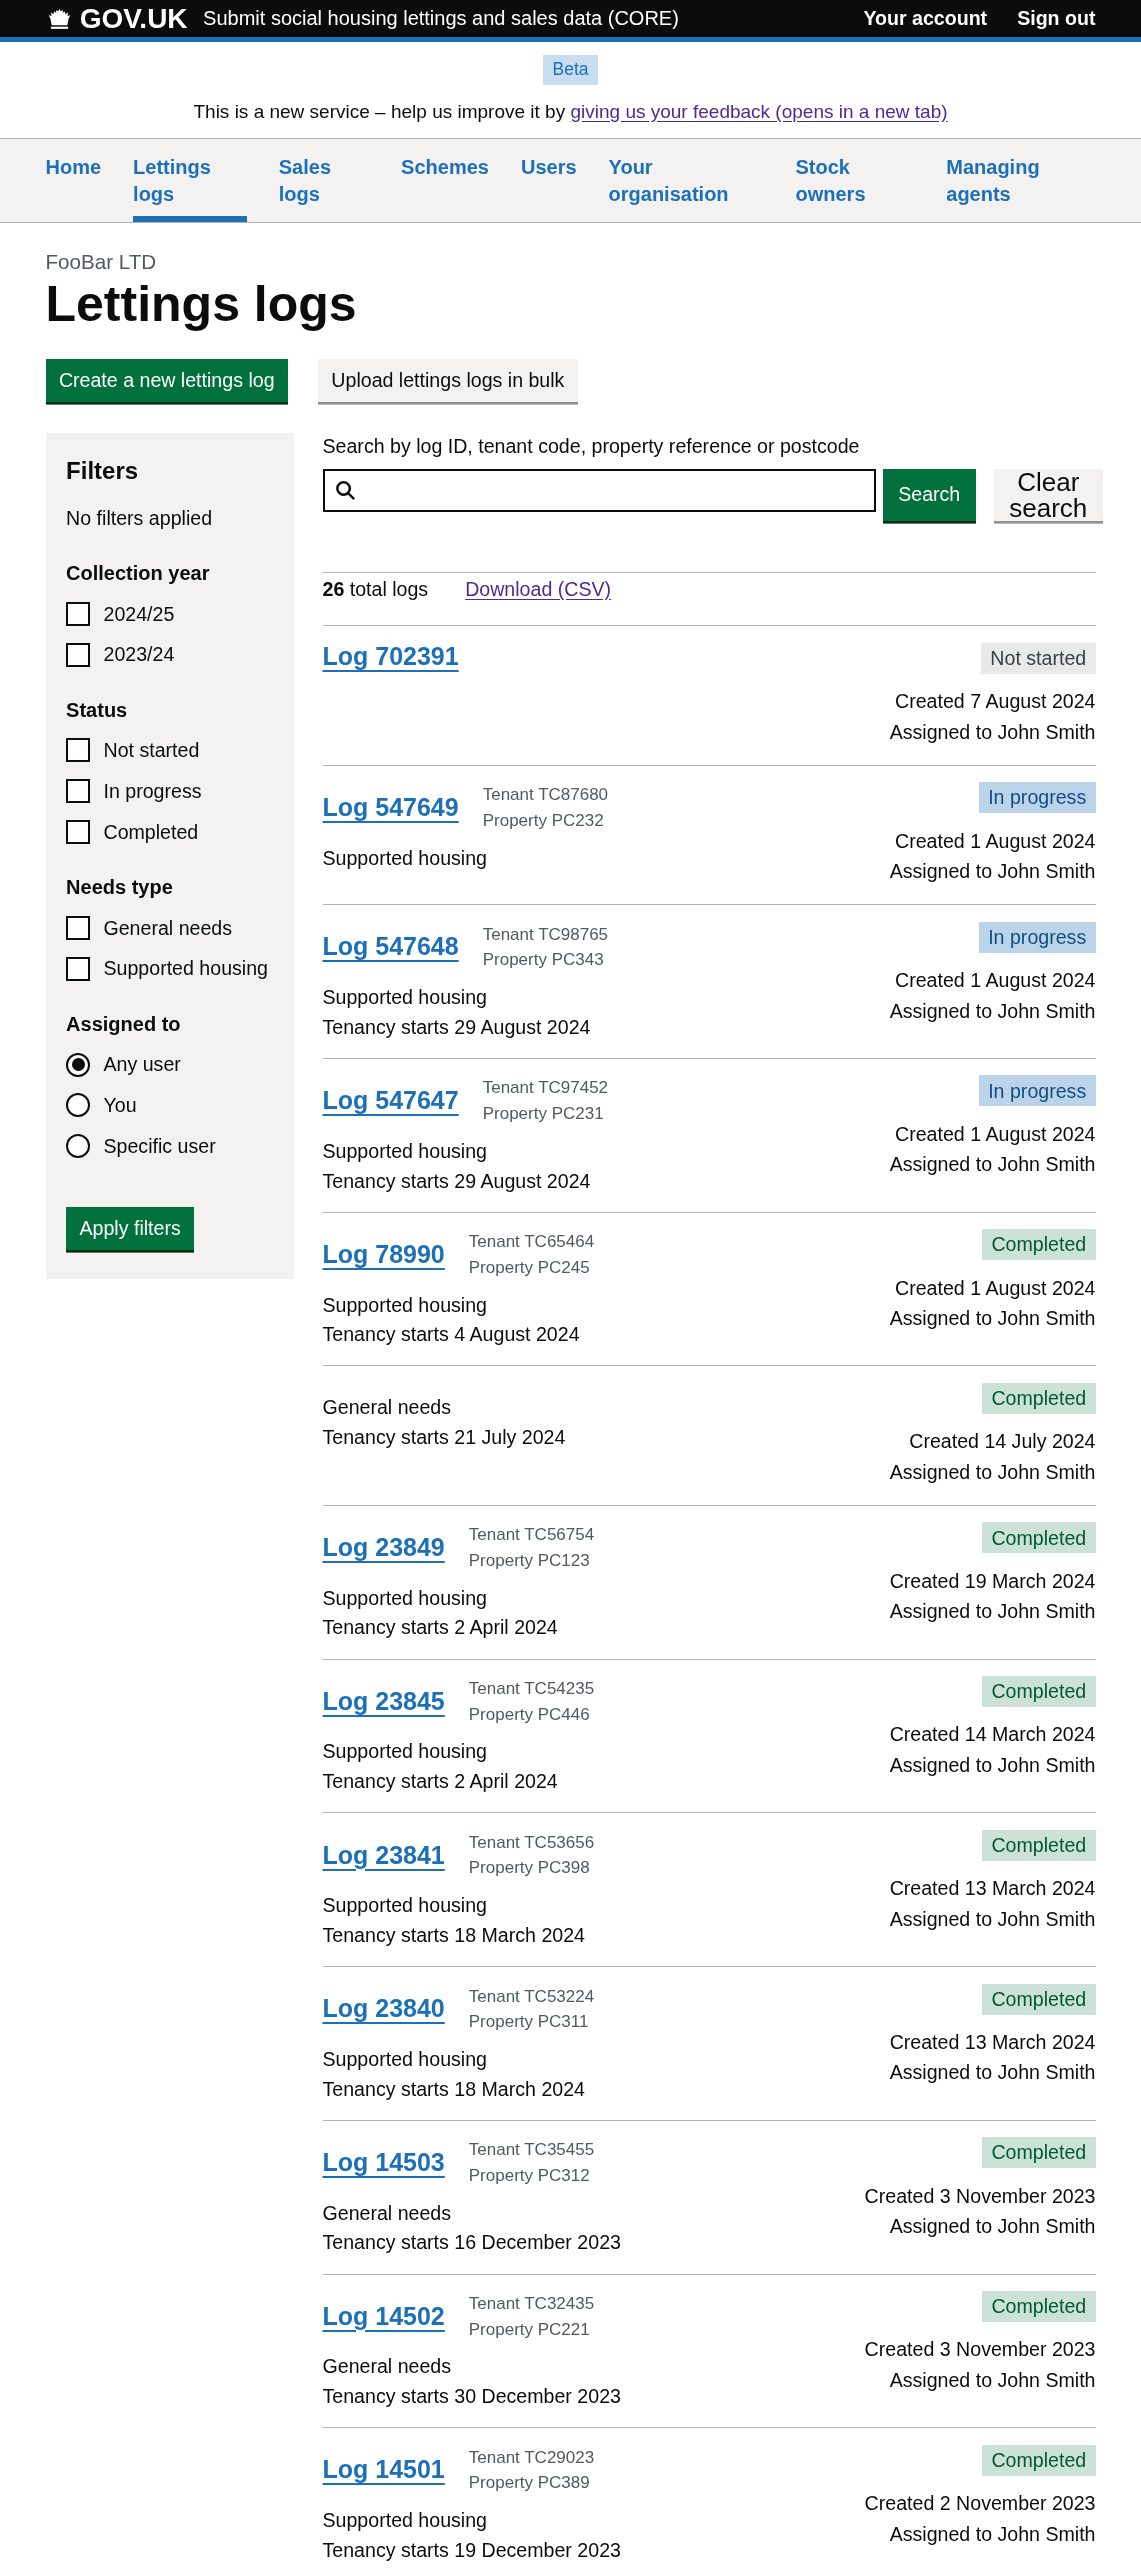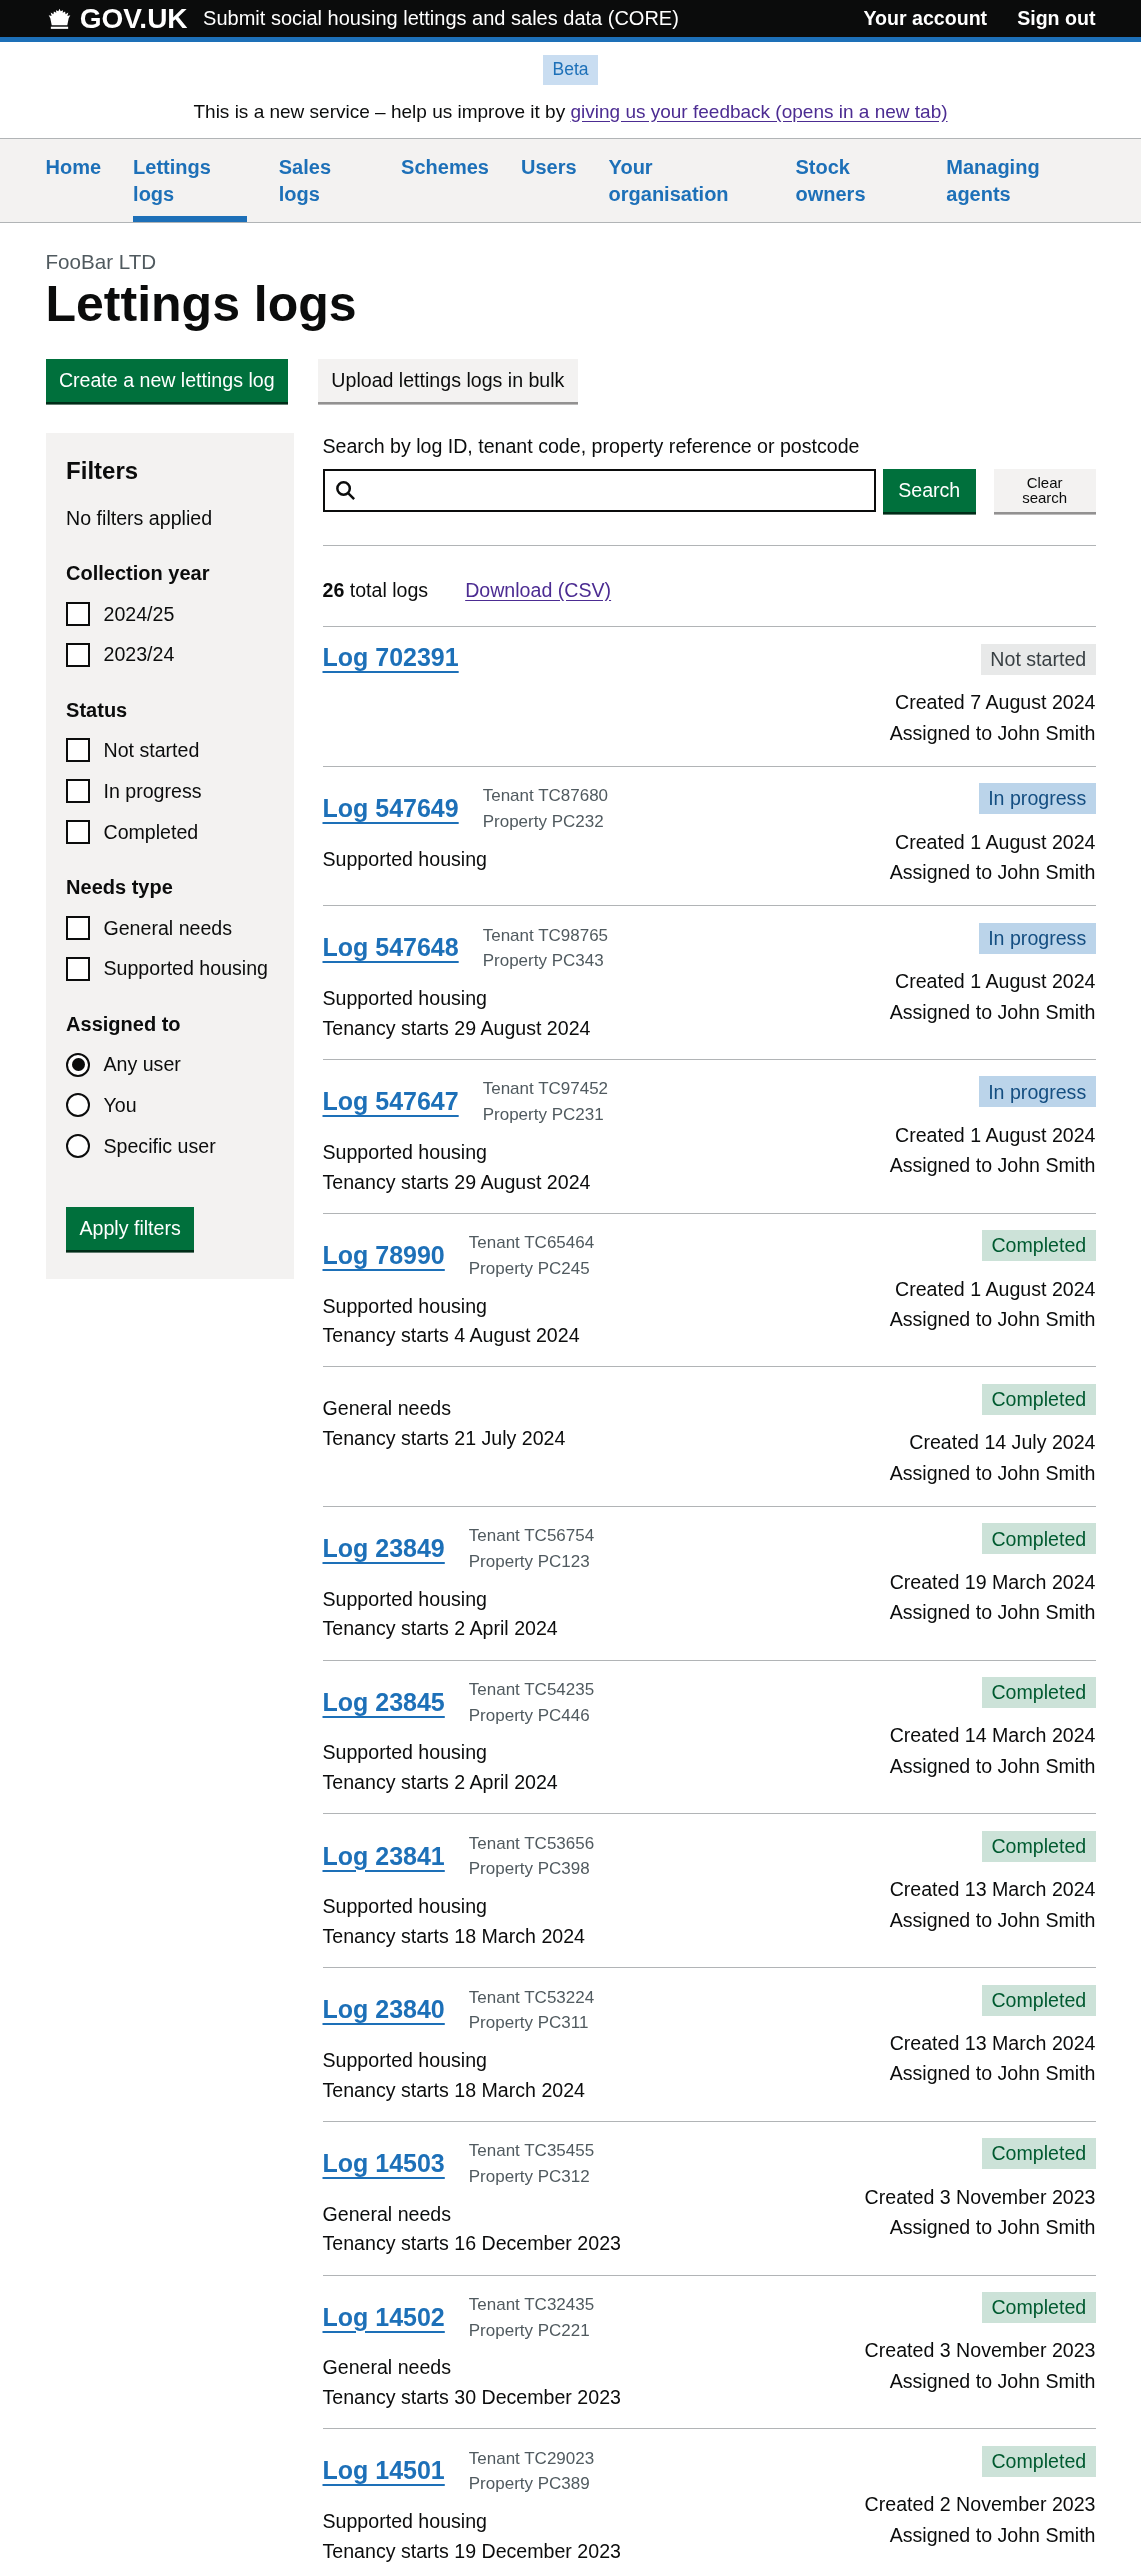--- a/index.html
+++ b/index.html
@@ -62,23 +62,23 @@
   .apply-btn{margin-top:33px;}
 
   
   .main-col{flex:1;min-width:0;}
   .search-label{font-size:19.6px;margin-bottom:9.3px;}
   .search-row{display:flex;align-items:stretch;}
   .search-box{position:relative;width:553px;flex:none;}
   .search-box input{width:100%;height:43px;border:2.1px solid var(--text);font-size:19.6px;font-family:inherit;padding:0 10.3px 0 43px;}
   .search-box svg{position:absolute;left:11.3px;top:10.3px;}
   .search-btn{margin-left:7.2px;padding:0 15.5px;font-size:19.6px;}
-  .clear-btn{margin-left:18px;padding:0 15.5px;font-size:15px;}
-
-  .results-head{border-top:1.5px solid var(--border);margin-top:33px;padding-top:31px;display:flex;gap:37px;align-items:baseline;}
+  .clear-btn{margin-left:18px;padding:0 15.5px;font-size:26px;}
+
+  .results-head{border-top:1.5px solid var(--border);margin-top:51px;padding-top:3px;display:flex;gap:37px;align-items:baseline;}
   .total-logs b{font-weight:bold;}
   .download-link{color:var(--visited);text-decoration:underline;text-underline-offset:3.1px;}
 
   .log-list{margin-top:23px;}
   .log-card{border-top:1.5px solid var(--border);padding:16.5px 0 19.6px;display:flex;justify-content:space-between;}
   .log-head{display:flex;align-items:center;gap:24px;}
   .log-link{color:var(--brand-blue);font-size:25px;font-weight:bold;text-decoration:underline;text-decoration-thickness:2.1px;text-underline-offset:4.6px;line-height:1.1;}
   .codes{font-size:17px;color:var(--secondary-text);line-height:1.5;}
   .needs{margin-top:13.4px;font-size:19.6px;line-height:1.15;}
   .tenancy{margin-top:7.2px;font-size:19.6px;line-height:1.15;}

